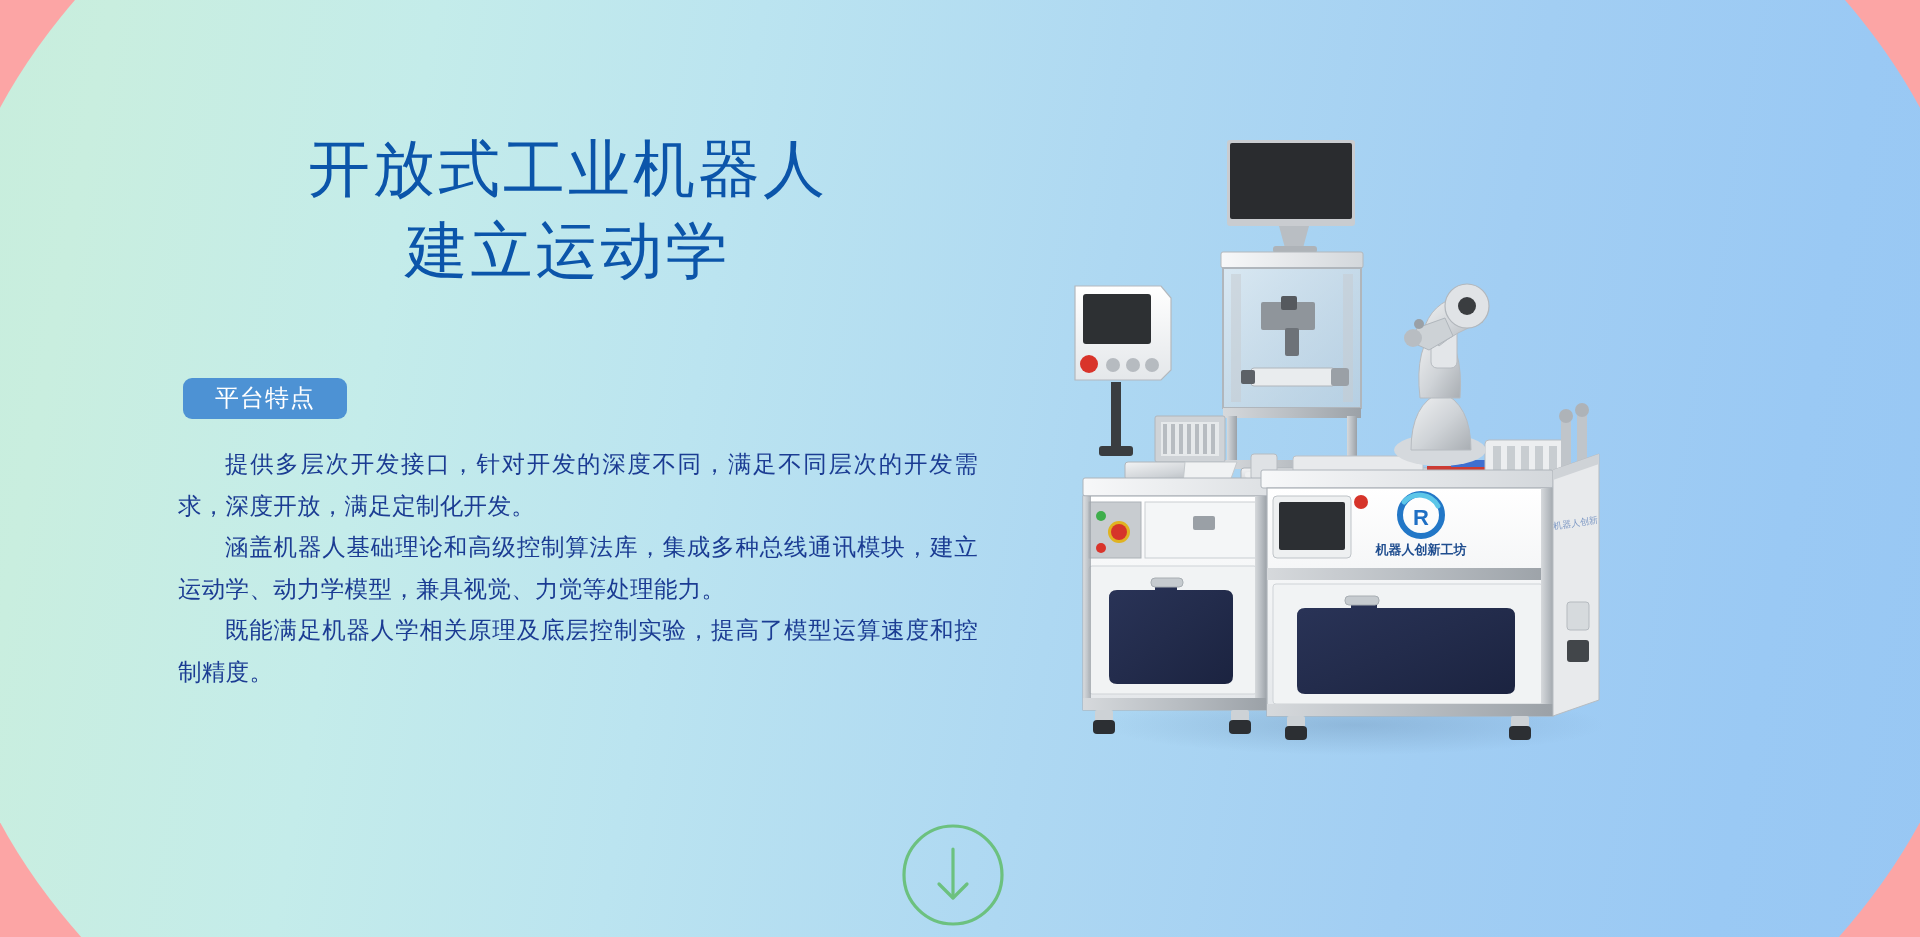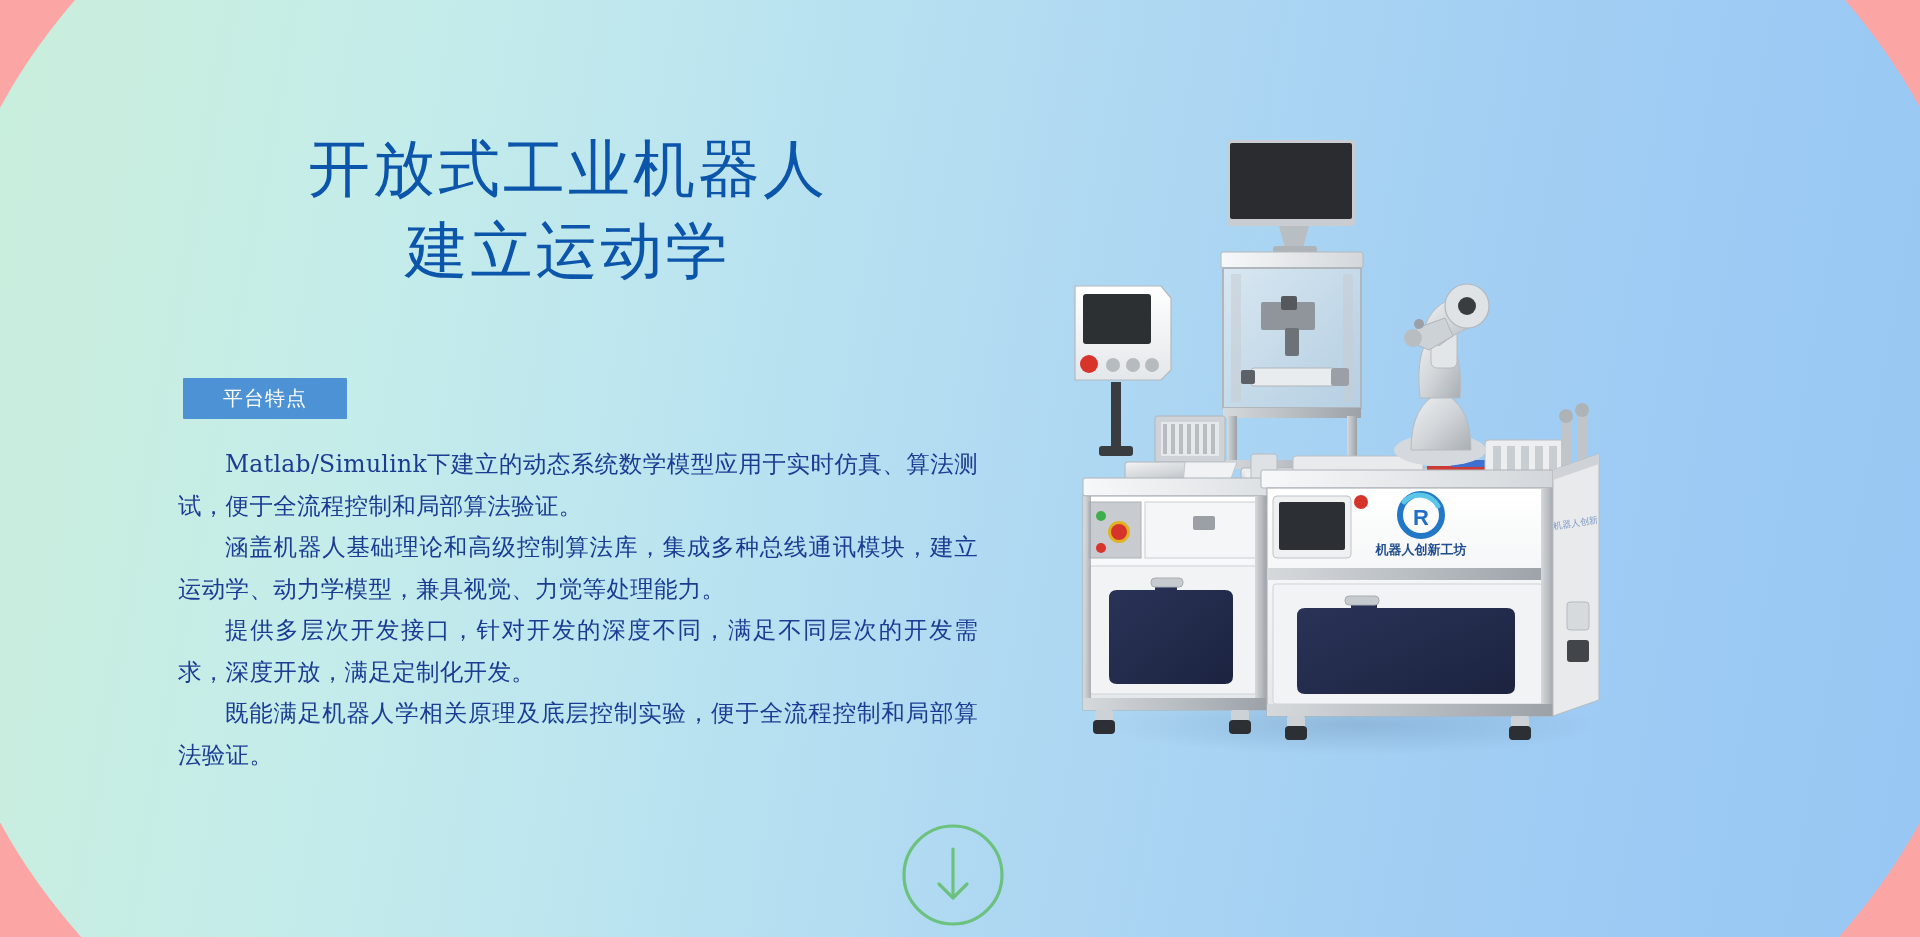--- a/index.html
+++ b/index.html
@@ -64,25 +64,25 @@
   }
   .title-line-1 { display: block; }
   .title-line-2 { display: block; }
 
   .badge {
     position: absolute;
     left: 183px;
     top: 378px;
     width: 164px;
     height: 41px;
-    border-radius: 1px;
+    border-radius: 9px;
     background: #4d92d4;
     color: #ffffff;
     font-family: "DejaVu Serif", "Liberation Serif", serif;
-    font-size: 20px;
+    font-size: 24px;
     line-height: 41px;
     text-align: center;
     letter-spacing: 1px;
   }
 
   .body-copy {
     position: absolute;
     left: 178px;
     top: 444px;
     width: 800px;
@@ -128,24 +128,23 @@
   <div class="content">
 
     <div class="title-block">
       <span class="title-line-1">开放式工业机器人</span>
       <span class="title-line-2">建立运动学</span>
     </div>
 
     <div class="badge">平台特点</div>
 
     <div class="body-copy">
-      <p>Matlab/Simulink下建立的动态系统数学模型应用于实时仿真、算法测试，便于全流程控制和局部算法验证。</p>
+      <p>提供多层次开发接口，针对开发的深度不同，满足不同层次的开发需求，深度开放，满足定制化开发。</p>
       <p>涵盖机器人基础理论和高级控制算法库，集成多种总线通讯模块，建立运动学、动力学模型，兼具视觉、力觉等处理能力。</p>
-      <p>提供多层次开发接口，针对开发的深度不同，满足不同层次的开发需求，深度开放，满足定制化开发。</p>
-      <p>既能满足机器人学相关原理及底层控制实验，便于全流程控制和局部算法验证。</p>
+      <p>既能满足机器人学相关原理及底层控制实验，提高了模型运算速度和控制精度。</p>
     </div>
 
     <div class="scroll-cue">
       <svg viewBox="0 0 104 104" width="104" height="104">
         <circle cx="52" cy="52" r="49" fill="none" stroke="#6cc17f" stroke-width="3.2"></circle>
         <line x1="52" y1="26" x2="52" y2="74" stroke="#6cc17f" stroke-width="3.2" stroke-linecap="round"></line>
         <polyline points="38,61 52,75 66,61" fill="none" stroke="#6cc17f" stroke-width="3.2" stroke-linecap="round" stroke-linejoin="round"></polyline>
       </svg>
     </div>
   </div>

